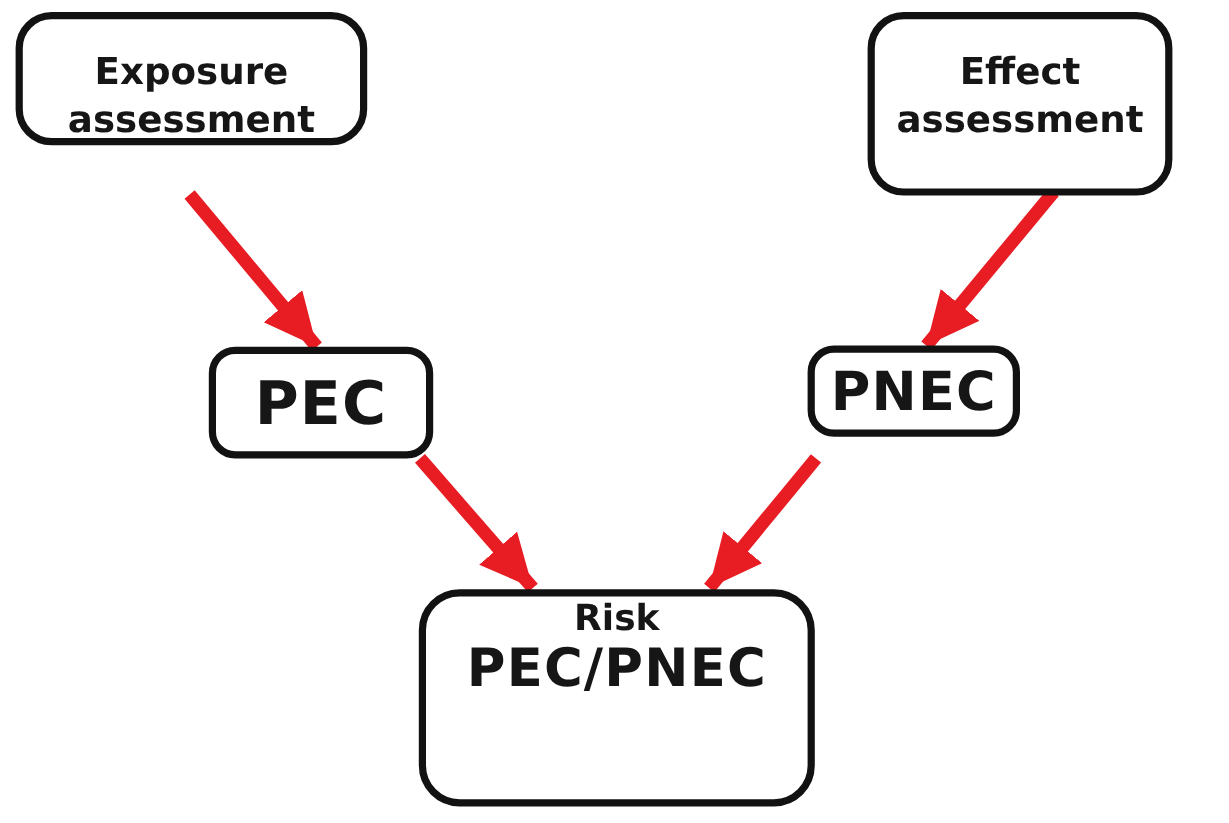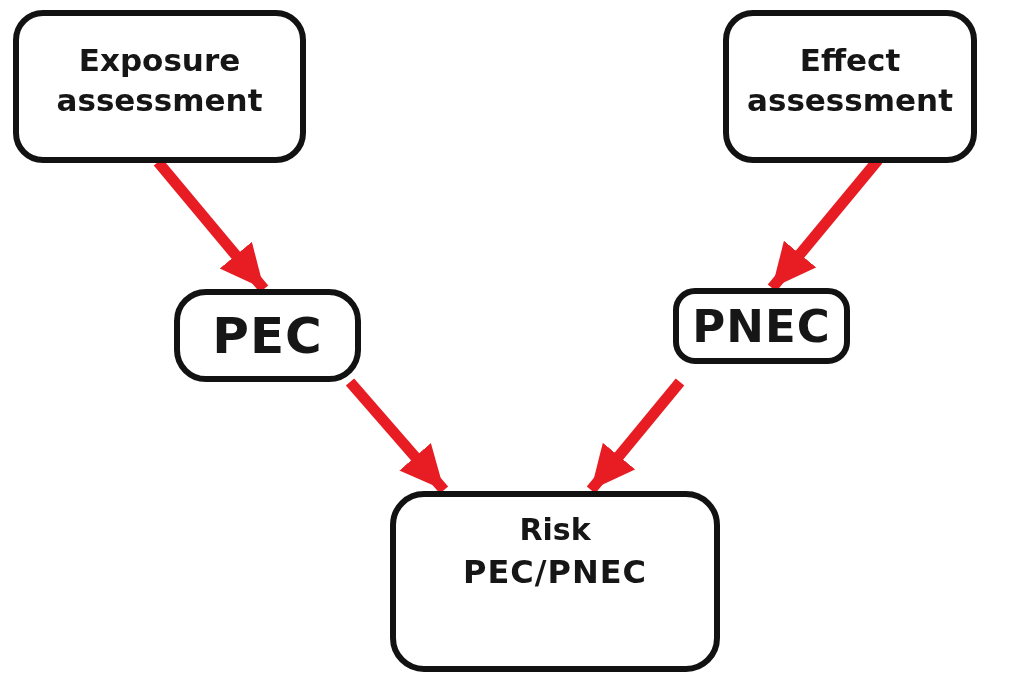--- a/index.html
+++ b/index.html
@@ -26,51 +26,50 @@
   .node{
     position:absolute;
     box-sizing:border-box;
     background:var(--node-fill);
     border:6px solid var(--node-border);
     color:var(--text);
     font-weight:bold;
     text-align:center;
   }
   .node-exposure{
-    left:13px;top:10px;width:293px;height:153px;
+    left:13px;top:10px;width:293px;height:111px;
     border-radius:30px;
     padding-top:24px;
     font-size:31px;line-height:40px;
   }
   .node-effect{
     left:723px;top:10px;width:254px;height:153px;
     border-radius:30px;
     padding-top:24px;
     font-size:31px;line-height:40px;
   }
   .node-pec{
     left:174px;top:289px;width:187px;height:93px;
-    border-radius:32px;
+    border-radius:22px;
     display:flex;align-items:center;justify-content:center;
     font-size:50px;letter-spacing:1px;
   }
   .node-pnec{
     left:673px;top:288px;width:177px;height:76px;
     border-radius:22px;
     display:flex;align-items:center;justify-content:center;
     font-size:45px;letter-spacing:1px;
   }
   .node-risk{
     left:349px;top:491px;width:330px;height:181px;
     border-radius:34px;
-    padding-top:14px;
-    font-size:30px;line-height:38px;margin-left:41px;
+    font-size:30px;line-height:38px;
   }
   .node-risk .formula{
-    font-size:32px;line-height:46px;letter-spacing:1px;
+    font-size:44px;line-height:46px;letter-spacing:1px;
   }
   .nl{white-space:nowrap;}
 </style>
 </head>
 <body>
 
 <div class="stage">
 
   <svg class="arrows" viewBox="0 0 1024 686" xmlns="http://www.w3.org/2000/svg">
     <defs>

